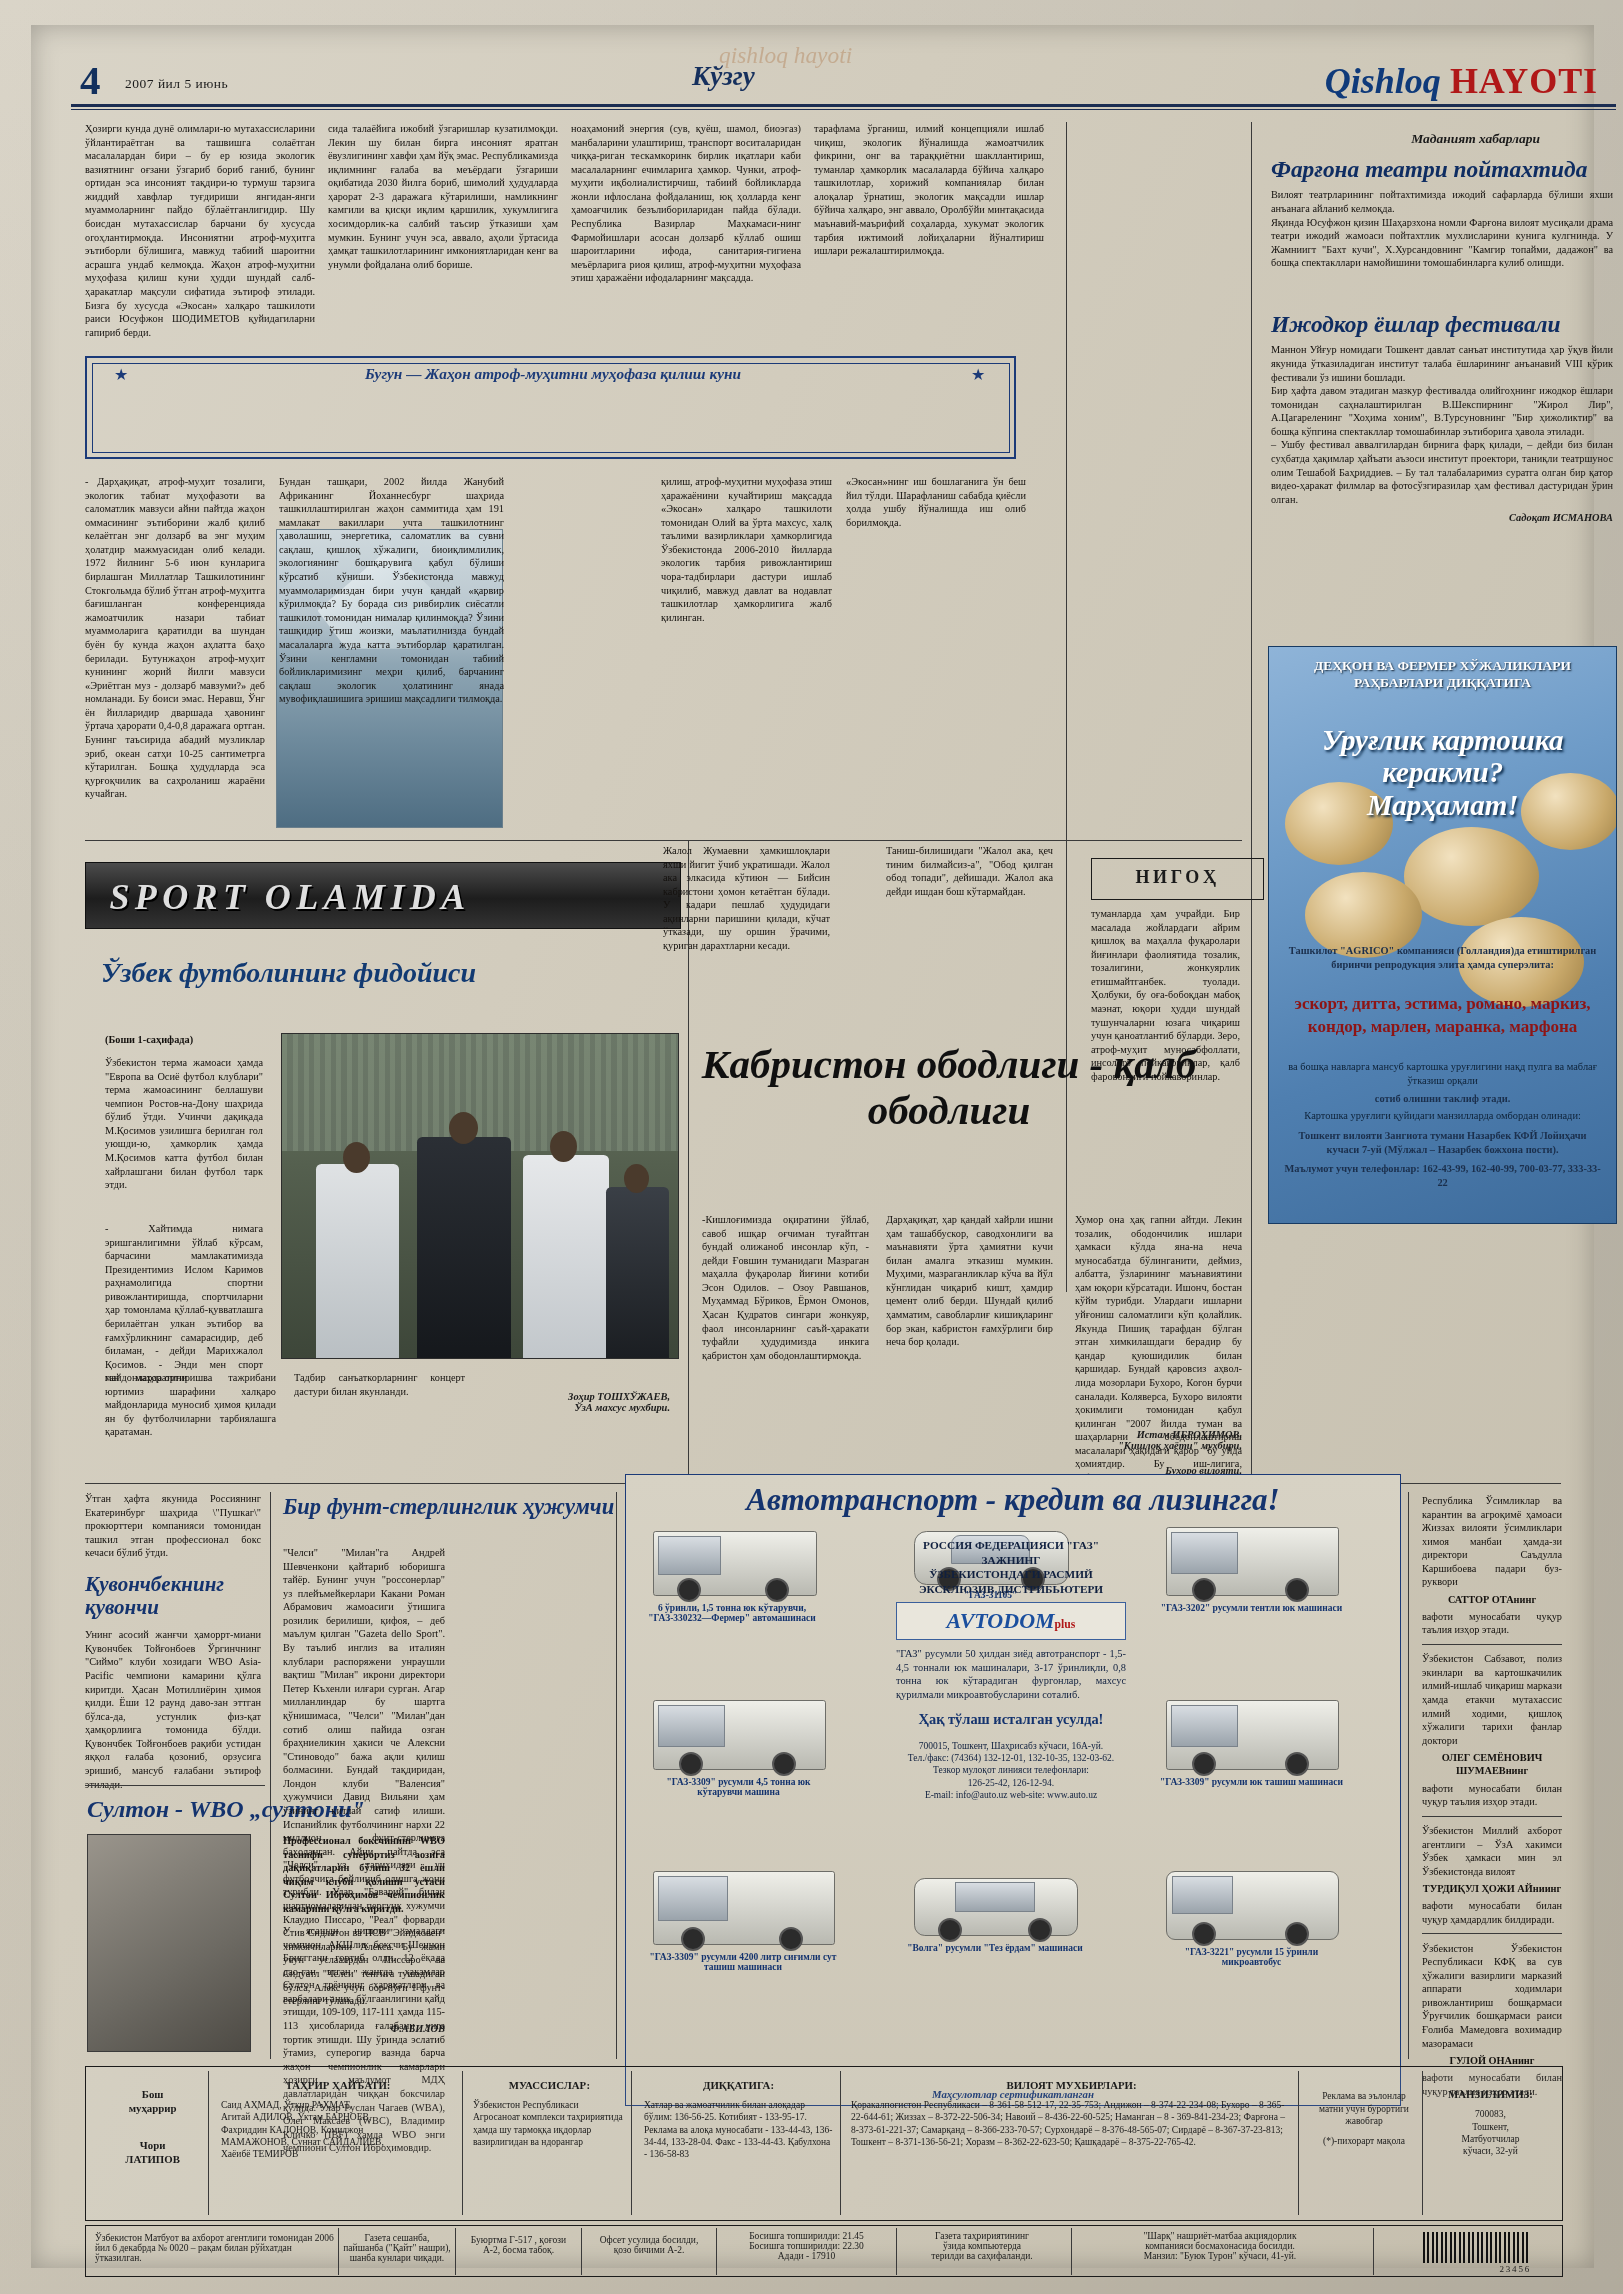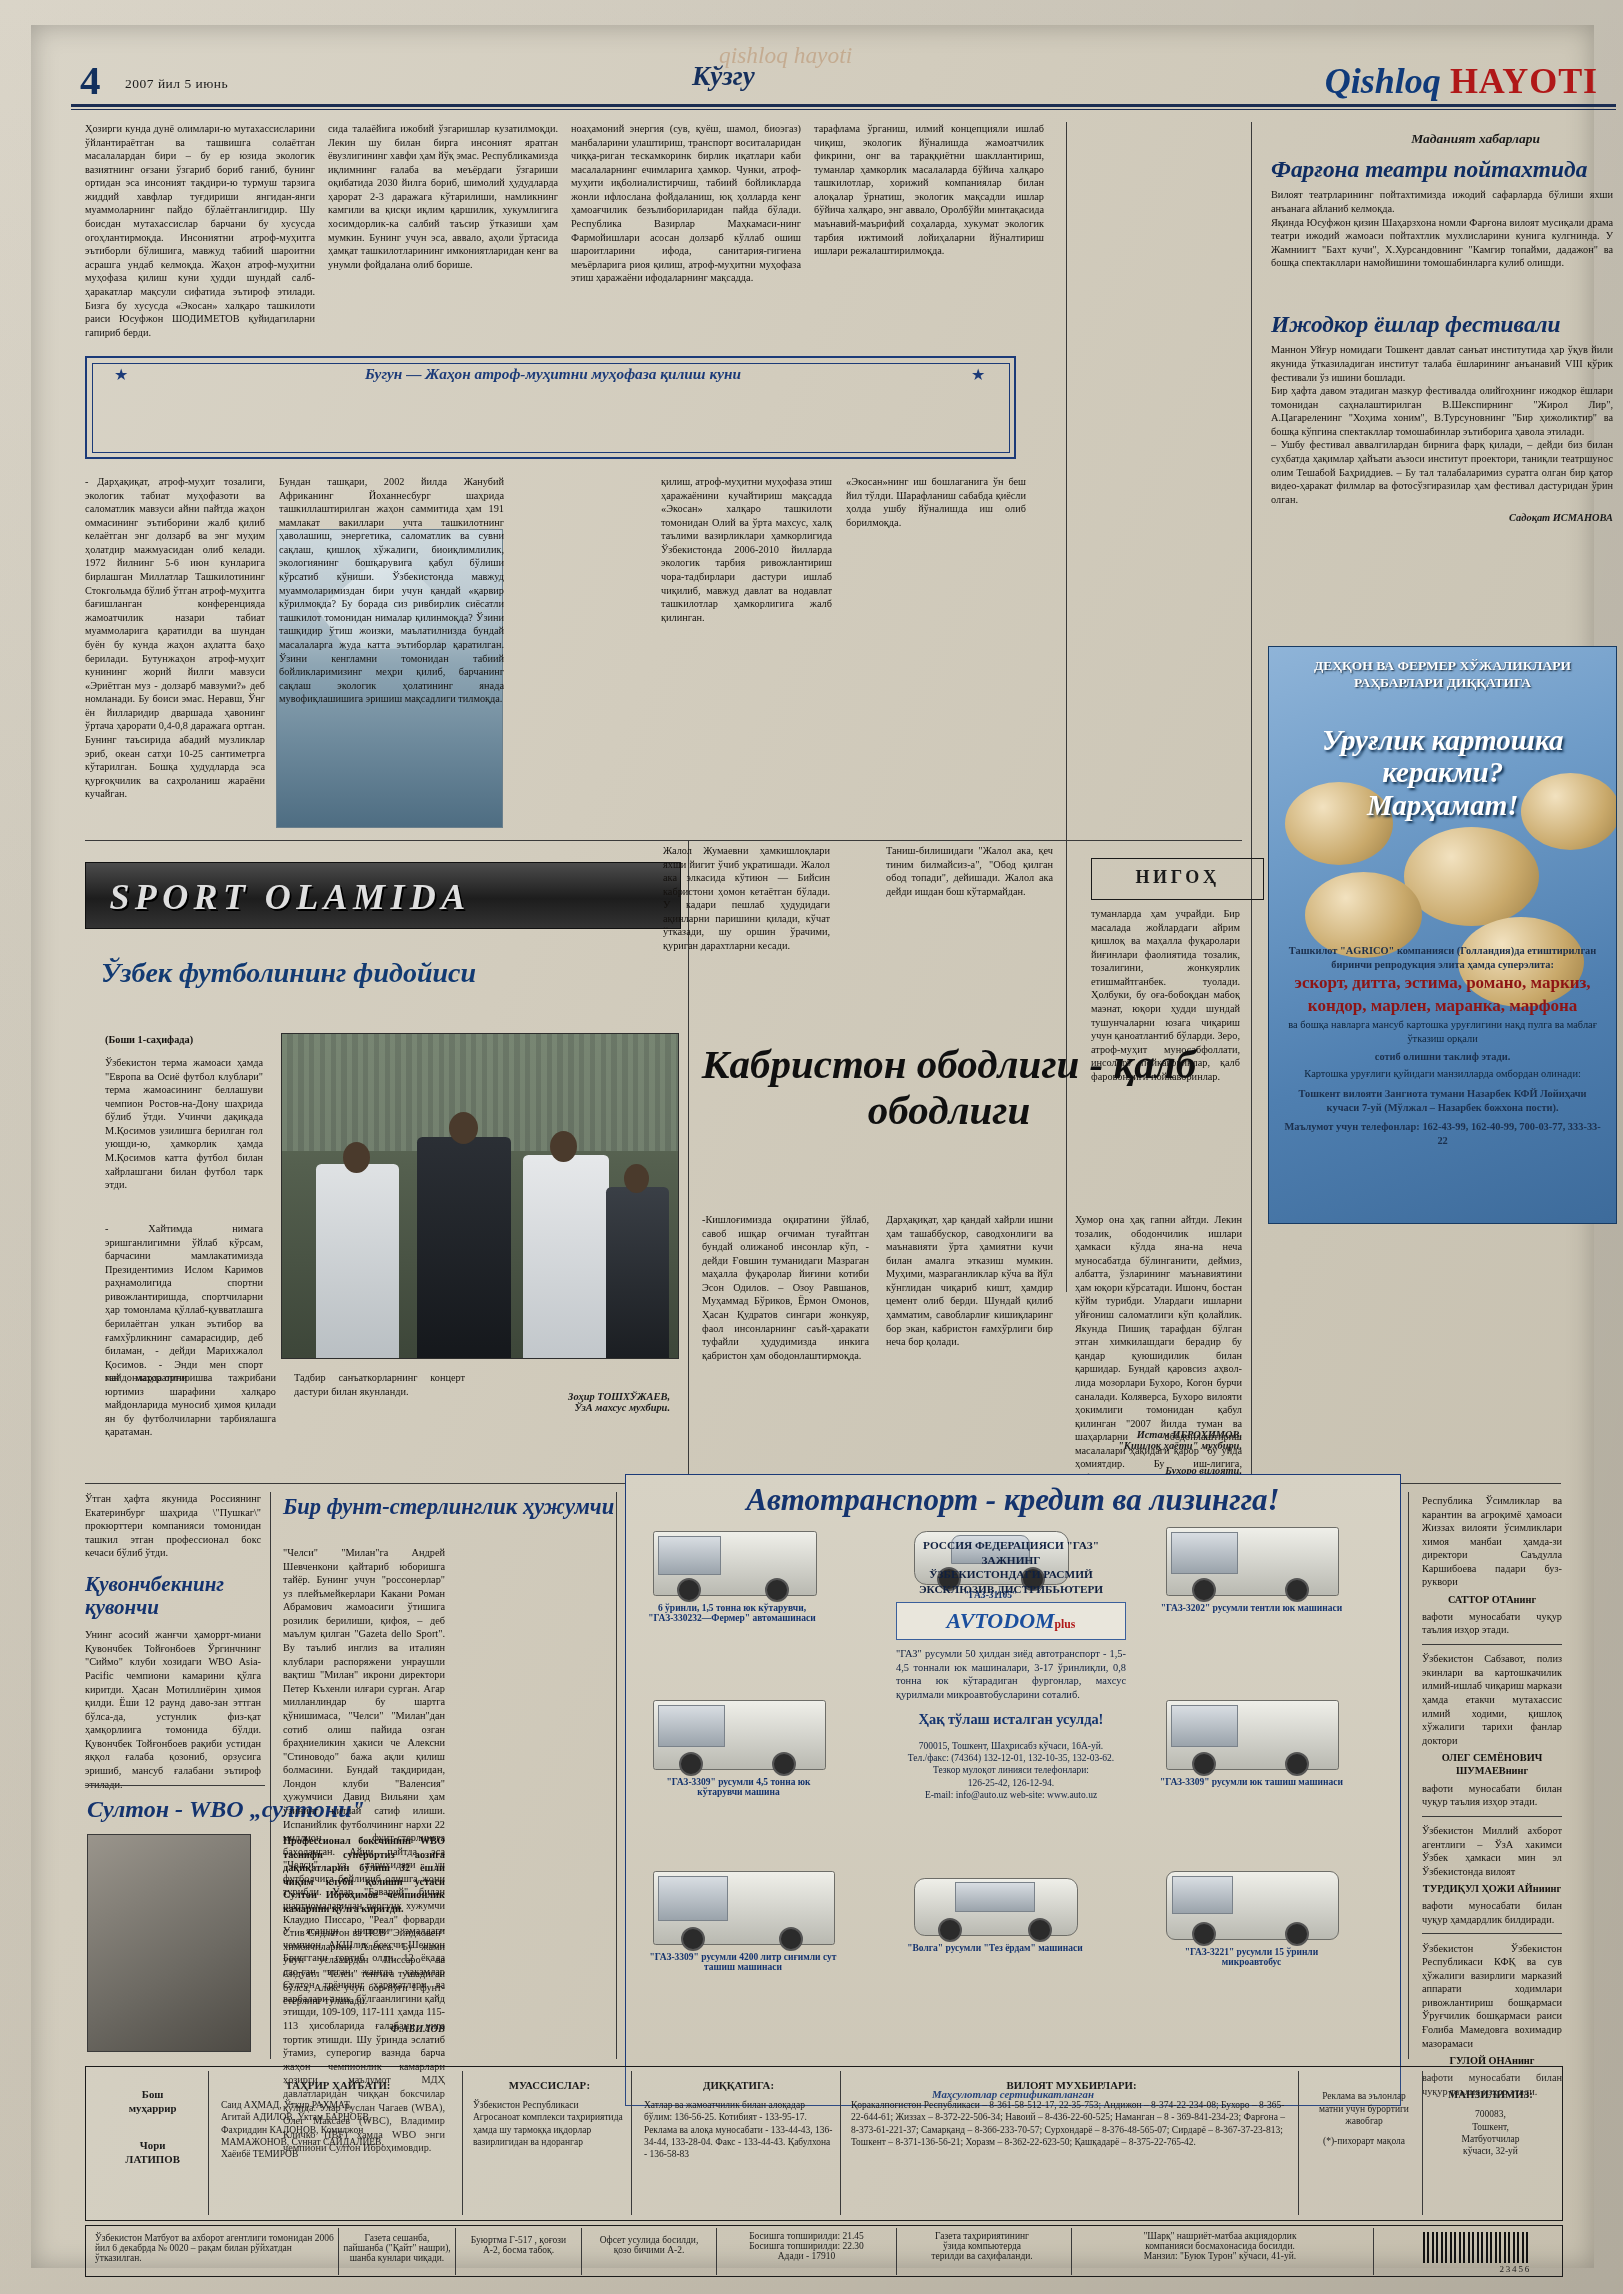--- a/index.html
+++ b/index.html
@@ -237,21 +237,21 @@
     <div class="potato" style="left:36px;top:225px;width:117px;height:86px;"></div>
     <div class="potato" style="left:189px;top:270px;width:126px;height:90px;"></div>
     <div class="dehqon-hdr">ДЕҲҚОН ВА ФЕРМЕР ХЎЖАЛИКЛАРИ РАҲБАРЛАРИ ДИҚҚАТИГА</div>
     <div class="dehqon-big">
       <div>Уруғлик картошка</div>
       <div>керакми?</div>
       <div>Марҳамат!</div>
     </div>
     <div class="dehqon-body">
       <div class="dehqon-strong">Ташкилот "AGRICO" компанияси (Голландия)да етиштирилган биринчи репродукция элита ҳамда суперэлита:</div>
-      <div class="dehqon-red" style="margin:0 0;">эскорт, дитта, эстима, романо, маркиз, кондор, марлен, маранка, марфона</div>
+      <div class="dehqon-red" style="margin:21px 0;">эскорт, дитта, эстима, романо, маркиз, кондор, марлен, маранка, марфона</div>
       <div>ва бошқа навларга мансуб картошка уруғлигини нақд пулга ва маблағ ўтказиш орқали</div>
       <div class="dehqon-strong" style="margin:3.6px 0;">сотиб олишни таклиф этади.</div>
       <div>Картошка уруғлиги қуйидаги манзилларда омбордан олинади:</div>
       <div class="dehqon-strong" style="margin-top:5.4px;white-space:pre-line;">Тошкент вилояти Зангиота тумани Назарбек КФЙ Лойиҳачи кучаси 7-уй (Мўлжал – Назарбек божхона пости).</div>
       <div class="dehqon-strong" style="margin-top:5.4px;">Маълумот учун телефонлар: 162-43-99, 162-40-99, 700-03-77, 333-33-22</div>
     </div>
   </div>
 
   <div class="hline" style="left:54px;top:1458px;width:1476px;"></div>
   <div class="vline" style="left:239px;top:1467px;height:567px;"></div>

